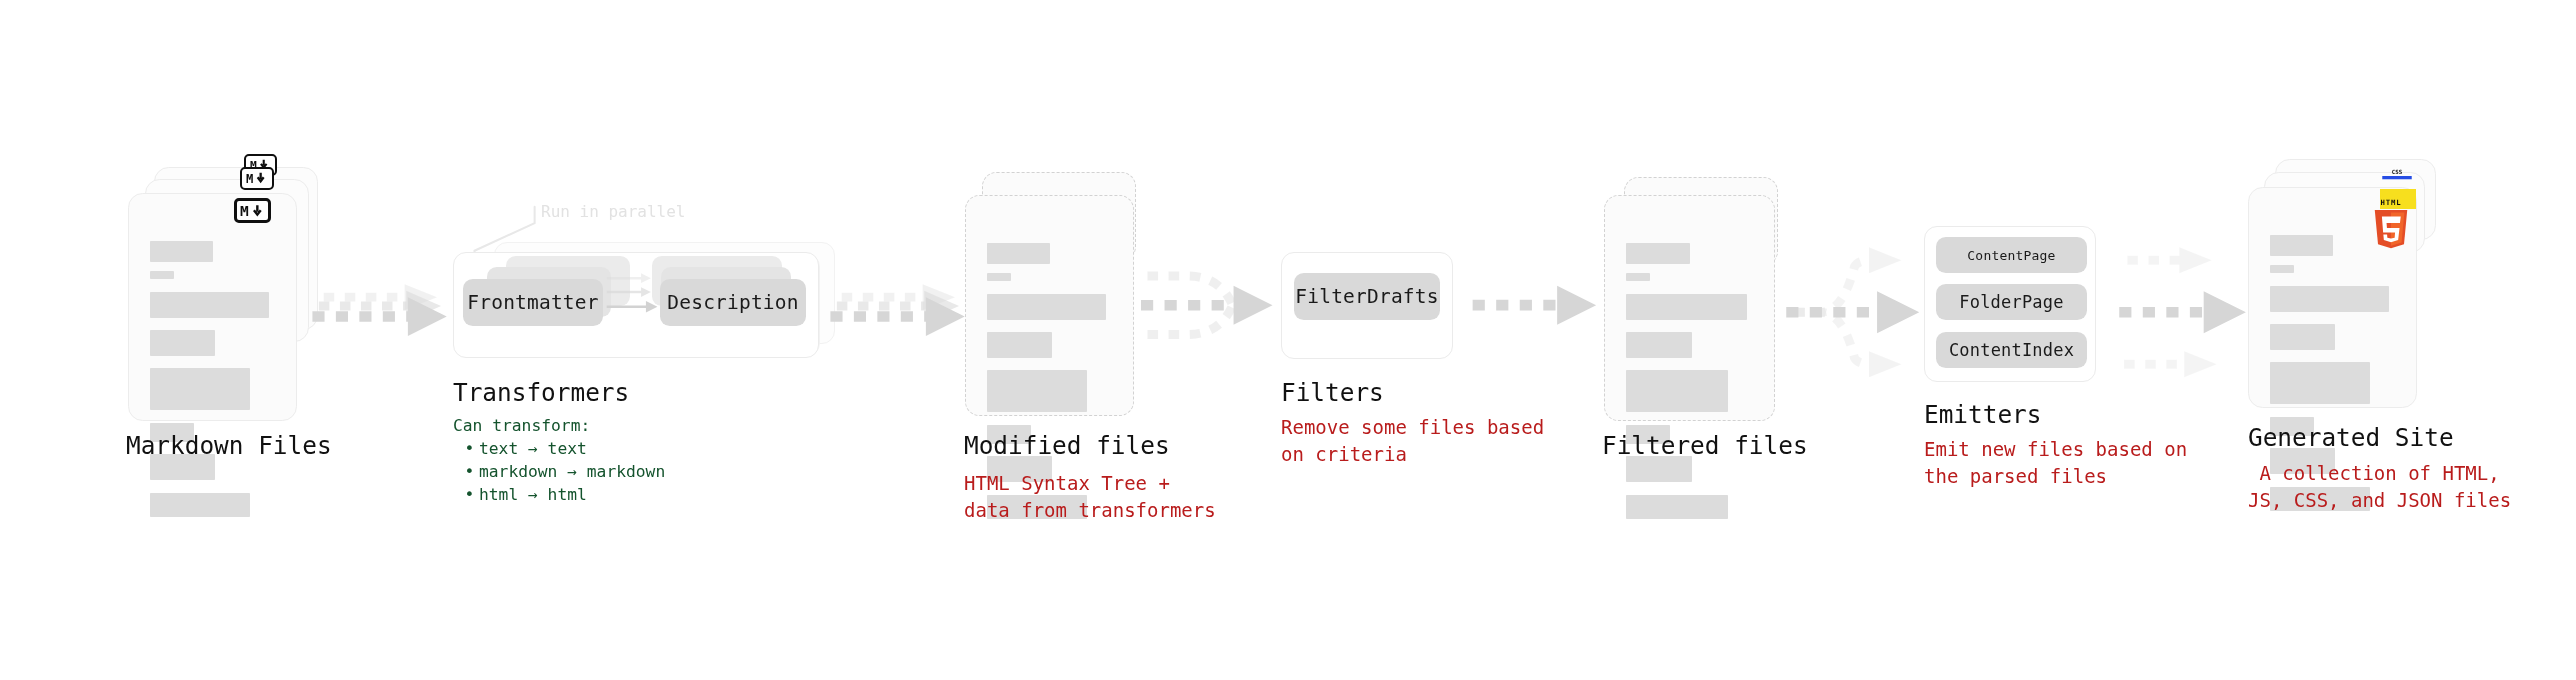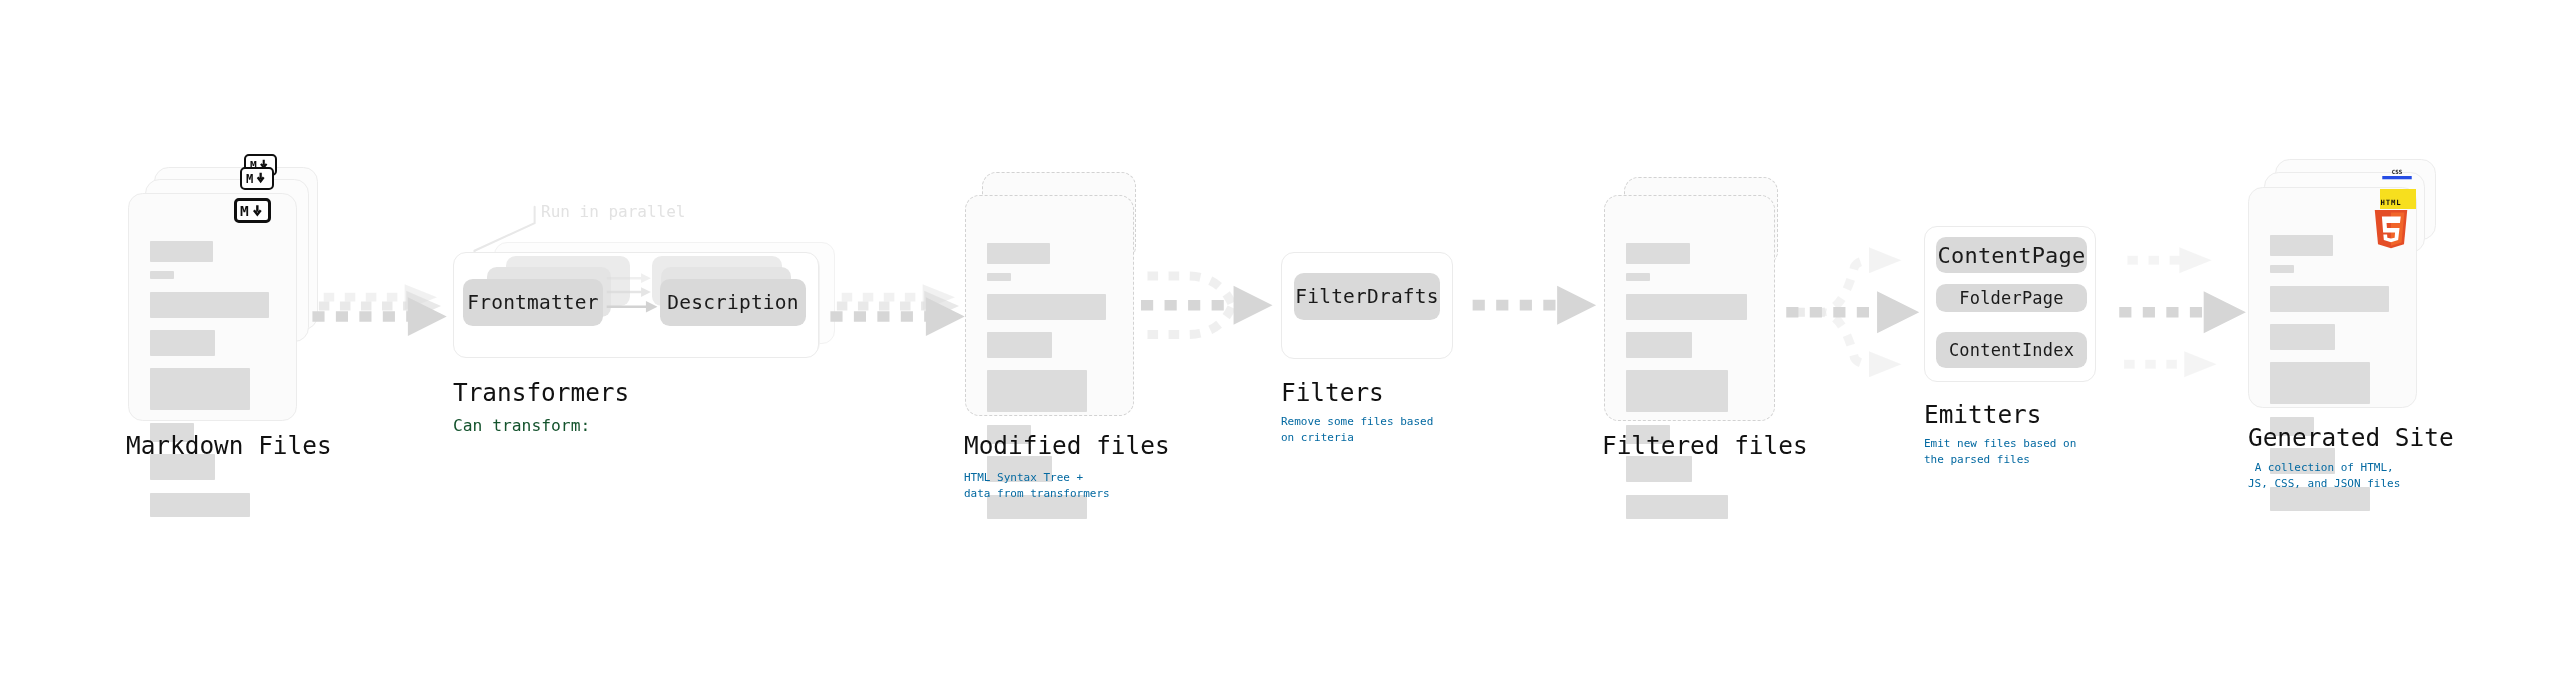--- a/index.html
+++ b/index.html
@@ -75,22 +75,22 @@
   
   .title {
     position: absolute;
     font-size: 24.4px;
     color: #111111;
     letter-spacing: 0px;
     white-space: nowrap;
   }
   .subtitle {
     position: absolute;
-    font-size: 11px;
-    color: #0369a1;
+    font-size: 19px;
+    color: #b91c1c;
     line-height: 1.42;
     white-space: pre-line;
   }
   .parallel-label {
     position: absolute;
     font-size: 16px;
     color: #e2e2e2;
     white-space: nowrap;
   }
   .bullets {
@@ -196,20 +196,25 @@
       <g opacity="1">
         <path d="M2 45 H52" stroke="#d2d2d2" stroke-width="3" fill="none"></path>
         <path d="M50 38 L64 45 L50 52 Z" fill="#d2d2d2"></path>
       </g>
     </svg>
 
     <div class="title" style="left:453px; top:378px;">Transformers</div>
 
     <div class="bullets" style="left:453px; top:414px;">
       <span class="lead">Can transform:</span>
+      <ul>
+        <li>text → text</li>
+        <li>markdown → markdown</li>
+        <li>html → html</li>
+      </ul>
     </div>
   </div>
 
   <svg class="flow" style="left:827px; top:268px; width:146px; height:89px;" viewBox="0 0 180 110">
     <g opacity="0.38">
       <path d="M18 36 H120" stroke="#dcdcdc" stroke-width="11" stroke-dasharray="13 13" fill="none"></path>
       <path d="M118 20 L158 36 L118 52 Z" fill="#dcdcdc"></path>
     </g>
     <g opacity="0.62">
       <path d="M12 47 H122" stroke="#dcdcdc" stroke-width="11" stroke-dasharray="13 13" fill="none"></path>
@@ -293,22 +298,22 @@
       <path d="M106 144 L146 160 L106 176 Z" fill="#dedede"></path>
     </g>
     <g opacity="1">
       <path d="M4 96 H118" stroke="#d6d6d6" stroke-width="13" stroke-dasharray="15 14" fill="none"></path>
       <path d="M116 70 L168 96 L116 122 Z" fill="#d6d6d6"></path>
     </g>
   </svg>
 
   <div>
     <div class="groupbox" style="left:1924px; top:226px; width:172px; height:156px;"></div>
-    <div class="pill" style="left:1936px; top:237px; width:151px; height:36px; font-size:22px;">ContentPage</div>
-    <div class="pill" style="left:1936px; top:284px; width:151px; height:28px; font-size:17px;">FolderPage</div>
+    <div class="pill" style="left:1936px; top:237px; width:151px; height:36px; font-size:13px;">ContentPage</div>
+    <div class="pill" style="left:1936px; top:284px; width:151px; height:36px; font-size:17px;">FolderPage</div>
     <div class="pill" style="left:1936px; top:332px; width:151px; height:36px; font-size:17px;">ContentIndex</div>
     <div class="title" style="left:1924px; top:400px;">Emitters</div>
     <div class="subtitle" style="left:1924px; top:436px;">Emit new files based on
 the parsed files</div>
   </div>
 
   <svg class="flow" style="left:2116px; top:234px; width:138px; height:163px;" viewBox="0 0 170 200">
     <g opacity="0.30">
       <path d="M14 32 H80" stroke="#dedede" stroke-width="11" stroke-dasharray="13 13" fill="none"></path>
       <path d="M78 16 L118 32 L78 48 Z" fill="#dedede"></path>

